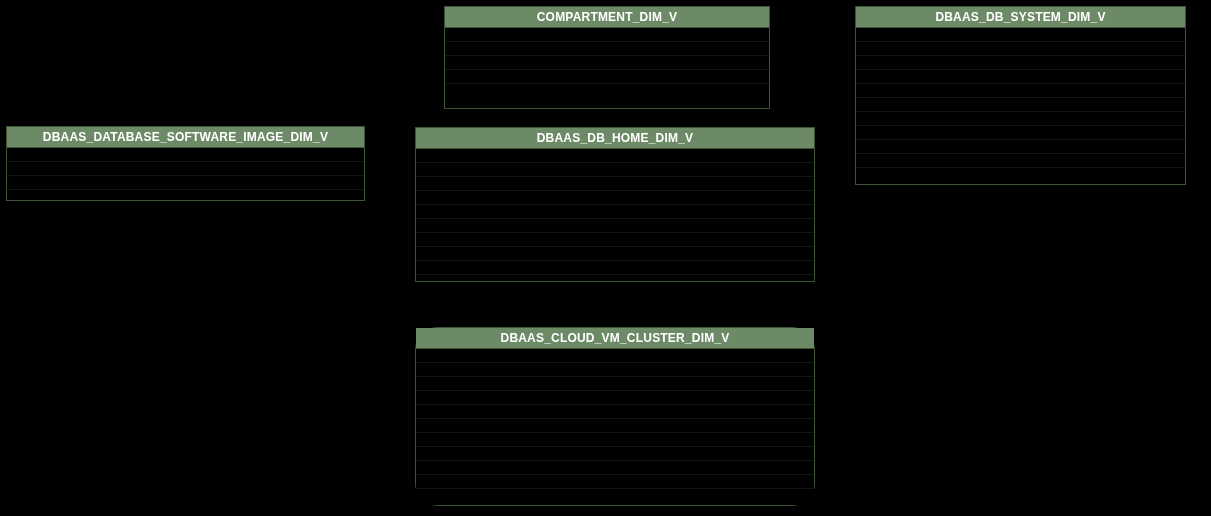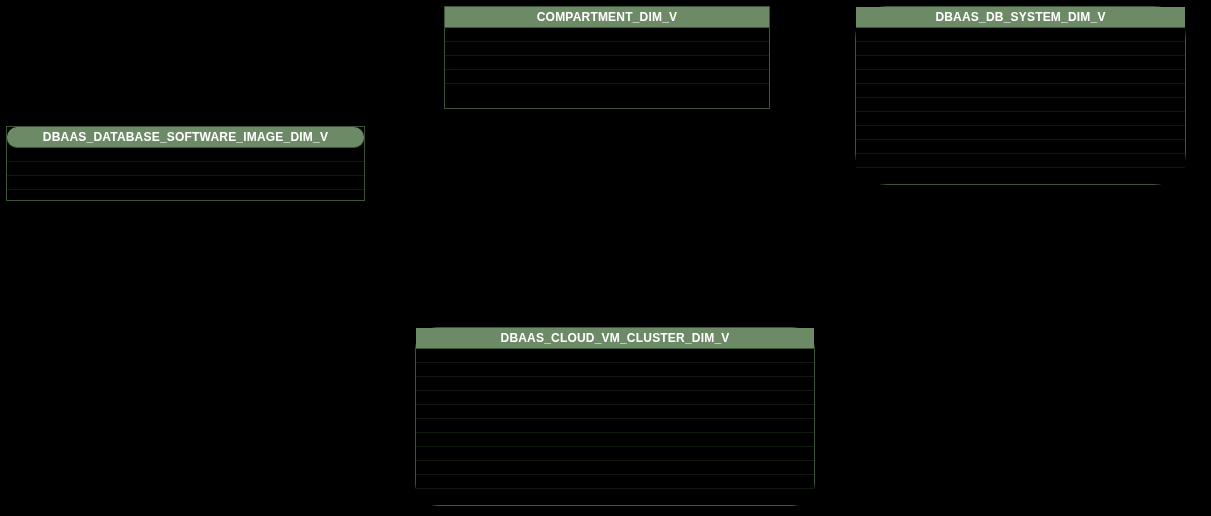--- a/index.html
+++ b/index.html
@@ -66,39 +66,54 @@
     <div class="entity" style="left: 444px; top: 6px; width: 326px; height: 103px;">
       <div class="entity-header" style="height: 21px; line-height: 20px;">COMPARTMENT_DIM_V</div>
       <div class="entity-body" style="height: 80px;">
         <div class="attr-row"></div>
         <div class="attr-row"></div>
         <div class="attr-row"></div>
         <div class="attr-row"></div>
         <div class="attr-row"></div>
       </div>
     </div>
-    <div class="entity" style="left: 855px; top: 6px; width: 331px; height: 179px; border-radius: 32px;">
+    <div class="entity" style="left: 855px; top: 6px; width: 331px; height: 179px;">
       <div class="entity-header" style="height: 21px; line-height: 20px;">DBAAS_DB_SYSTEM_DIM_V</div>
       <div class="entity-body" style="height: 156px;">
         <div class="attr-row"></div>
         <div class="attr-row"></div>
         <div class="attr-row"></div>
         <div class="attr-row"></div>
         <div class="attr-row"></div>
         <div class="attr-row"></div>
         <div class="attr-row"></div>
         <div class="attr-row"></div>
         <div class="attr-row"></div>
         <div class="attr-row"></div>
         <div class="attr-row"></div>
       </div>
     </div>
     <div class="entity" style="left: 6px; top: 126px; width: 359px; height: 75px;">
-      <div class="entity-header" style="height: 21px; line-height: 20px; border-radius: 10px;">DBAAS_DATABASE_SOFTWARE_IMAGE_DIM_V</div>
+      <div class="entity-header" style="height: 21px; line-height: 20px;">DBAAS_DATABASE_SOFTWARE_IMAGE_DIM_V</div>
       <div class="entity-body" style="height: 52px;">
+        <div class="attr-row"></div>
+        <div class="attr-row"></div>
+        <div class="attr-row"></div>
+        <div class="attr-row"></div>
+      </div>
+    </div>
+    <div class="entity" style="left: 415px; top: 127px; width: 400px; height: 155px;">
+      <div class="entity-header" style="height: 21px; line-height: 20px;">DBAAS_DB_HOME_DIM_V</div>
+      <div class="entity-body" style="height: 132px;">
+        <div class="attr-row"></div>
+        <div class="attr-row"></div>
+        <div class="attr-row"></div>
+        <div class="attr-row"></div>
+        <div class="attr-row"></div>
+        <div class="attr-row"></div>
         <div class="attr-row"></div>
         <div class="attr-row"></div>
         <div class="attr-row"></div>
         <div class="attr-row"></div>
       </div>
     </div>
     <div class="entity" style="left: 415px; top: 327px; width: 400px; height: 179px; border-radius: 23px;">
       <div class="entity-header" style="height: 21px; line-height: 20px;">DBAAS_CLOUD_VM_CLUSTER_DIM_V</div>
       <div class="entity-body" style="height: 156px;">
         <div class="attr-row"></div>

